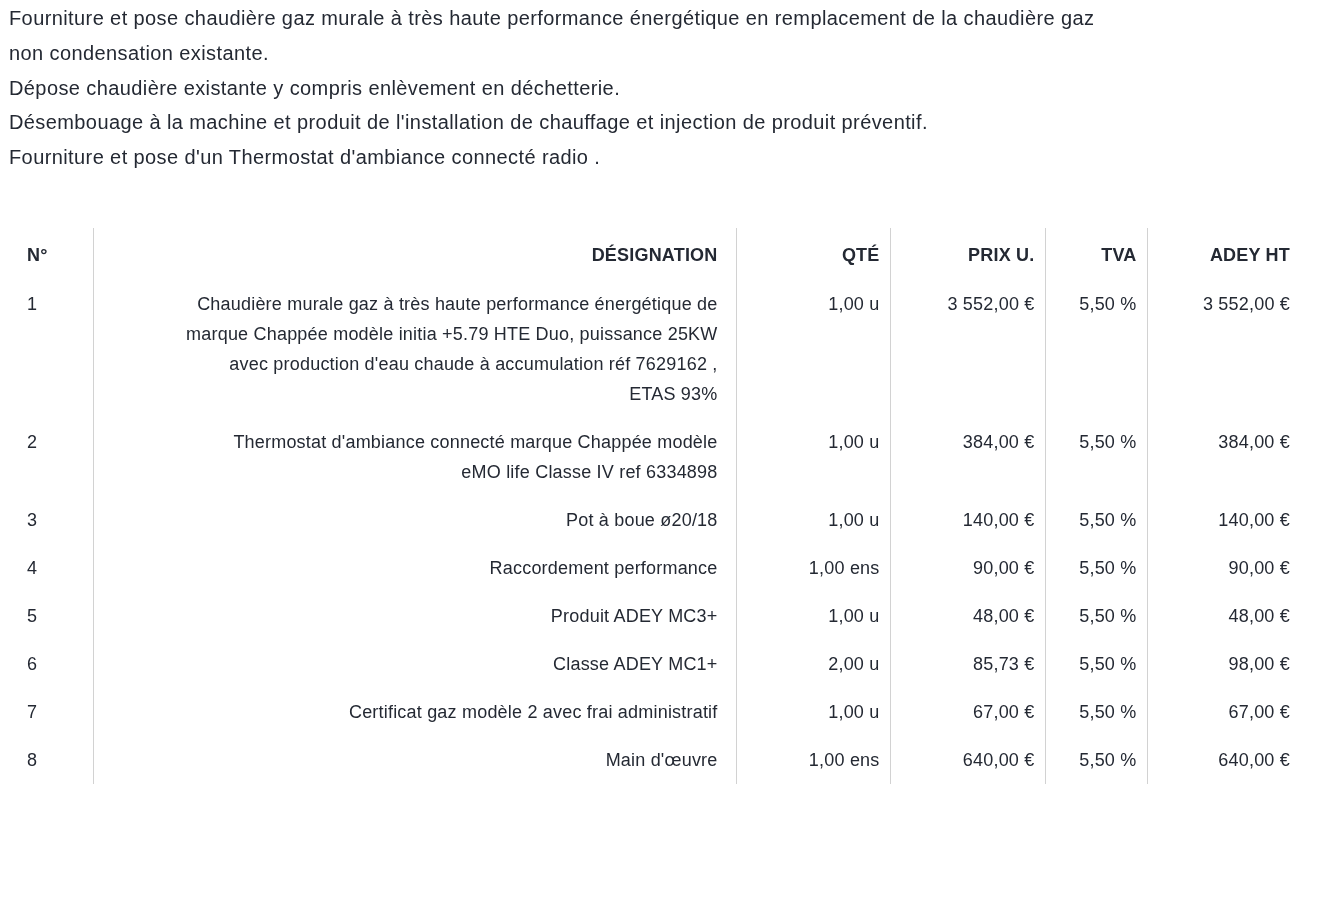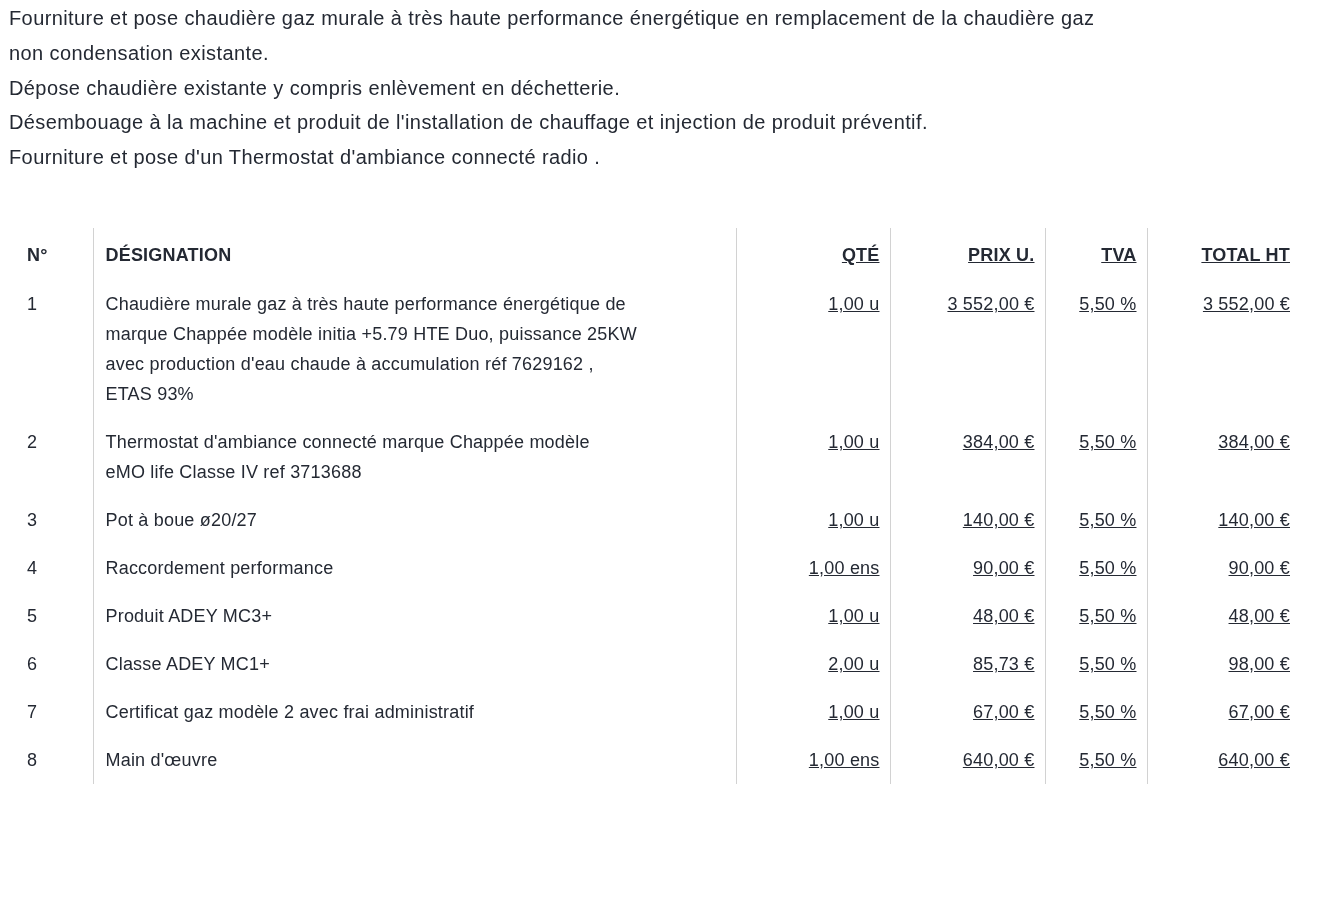--- a/index.html
+++ b/index.html
@@ -37,22 +37,22 @@
     line-height:30px;
     padding-top:9px; padding-bottom:9px;
     font-weight:normal;
   }
   .items thead th {
     font-weight:bold;
     padding-top:12px; padding-bottom:10px;
   }
   .sep   { border-right:1px solid #d2d2d2; }
   .c-n   { text-align:left; padding-left:2px; }
-  .c-des { text-align:left; padding-left:12px; padding-right:18px; white-space:pre-line; }
-  .c-num { text-align:right; padding-right:10px;text-decoration:underline; }
+  .c-des { text-align:right; padding-left:12px; padding-right:18px; white-space:pre-line; }
+  .c-num { text-align:right; padding-right:10px; }
 </style>
 </head>
 <body>
 
 <div class="page">
 
   <div class="intro">Fourniture et pose chaudière gaz murale à très haute performance énergétique en remplacement de la chaudière gaz
 non condensation existante.
 Dépose chaudière existante y compris enlèvement en déchetterie.
 Désembouage à la machine et produit de l'installation de chauffage et injection de produit préventif.
@@ -67,50 +67,50 @@
         <col class="w-tva">
         <col class="w-total">
     </colgroup>
     <thead>
       <tr>
         <th class="c-n sep">N°</th>
         <th class="c-des sep">DÉSIGNATION</th>
         <th class="c-num sep">QTÉ</th>
         <th class="c-num sep">PRIX U.</th>
         <th class="c-num sep">TVA</th>
-        <th class="c-num">TOTAL HT</th>
+        <th class="c-num">ADEY HT</th>
       </tr>
     </thead>
     <tbody>
 
         <tr>
           <td class="c-n sep">1</td>
           <td class="c-des sep">Chaudière murale gaz à très haute performance énergétique de
 marque Chappée modèle initia +5.79 HTE Duo, puissance 25KW
 avec production d'eau chaude à accumulation réf 7629162 ,
 ETAS 93%</td>
           <td class="c-num sep">1,00 u</td>
           <td class="c-num sep">3 552,00 €</td>
           <td class="c-num sep">5,50 %</td>
           <td class="c-num">3 552,00 €</td>
         </tr>
 
         <tr>
           <td class="c-n sep">2</td>
           <td class="c-des sep">Thermostat d'ambiance connecté marque Chappée modèle
-eMO life Classe IV ref 3713688</td>
+eMO life Classe IV ref 6334898</td>
           <td class="c-num sep">1,00 u</td>
           <td class="c-num sep">384,00 €</td>
           <td class="c-num sep">5,50 %</td>
           <td class="c-num">384,00 €</td>
         </tr>
 
         <tr>
           <td class="c-n sep">3</td>
-          <td class="c-des sep">Pot à boue ø20/27</td>
+          <td class="c-des sep">Pot à boue ø20/18</td>
           <td class="c-num sep">1,00 u</td>
           <td class="c-num sep">140,00 €</td>
           <td class="c-num sep">5,50 %</td>
           <td class="c-num">140,00 €</td>
         </tr>
 
         <tr>
           <td class="c-n sep">4</td>
           <td class="c-des sep">Raccordement performance</td>
           <td class="c-num sep">1,00 ens</td>

